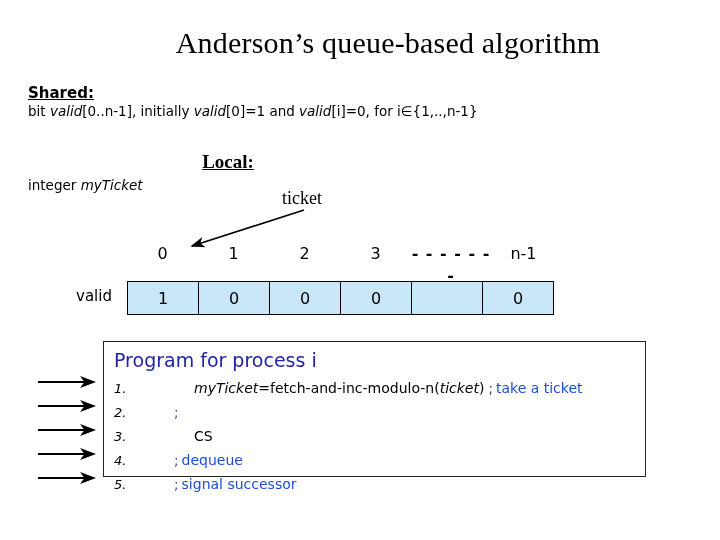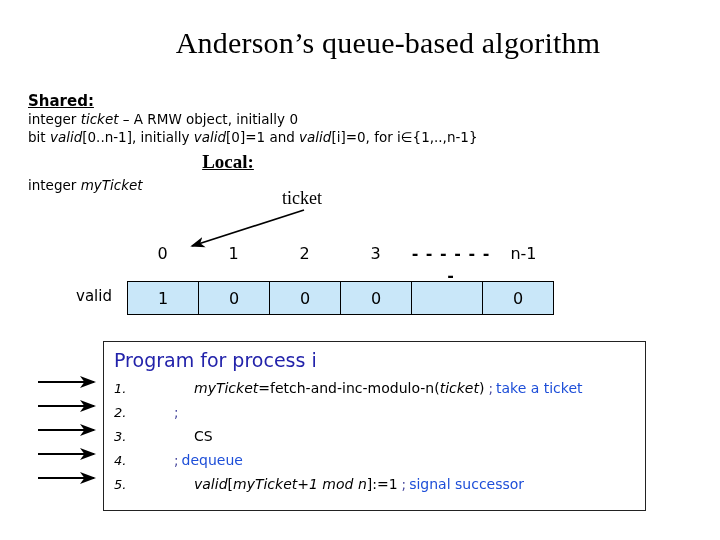--- a/index.html
+++ b/index.html
@@ -39,21 +39,20 @@
     top: 84px;
     width: 640px;
   }
   .sec-head-comic {
     font-family: "DejaVu Sans", sans-serif;
     font-size: 15px;
     font-weight: bold;
     text-decoration: underline;
     line-height: 18px;
     color: #000;
-    margin-top: 8px;
   }
   .sec-head-serif {
     font-family: "Liberation Serif", "DejaVu Serif", serif;
     font-size: 19px;
     font-weight: bold;
     text-decoration: underline;
     line-height: 20px;
     color: #000;
   }
   .body-line {
@@ -154,21 +153,21 @@
     font-size: 16px;
     color: #000;
   }
 
   
   #program-box {
     position: absolute;
     left: 103px;
     top: 341px;
     width: 543px;
-    height: 170px;
+    height: 136px;
     border: 1px solid #222;
     box-sizing: border-box;
     background: #ffffff;
   }
   #program-heading {
     position: absolute;
     left: 10px;
     top: 6px;
     font-family: "DejaVu Sans", sans-serif;
     font-size: 19px;
@@ -225,21 +224,20 @@
     height: 132px;
   }
 </style>
 </head>
 <body>
 
 <div id="slide-title">Anderson’s queue-based algorithm</div>
 
 <div id="shared-block">
   <div class="sec-head-comic">Shared:</div>
-  <div class="body-line"><span>integer </span><i>ticket</i><span> – A RMW object, initially 0</span></div>
   <div class="body-line"><span>bit </span><i>valid</i><span>[0..n-1], initially </span><i>valid</i><span>[0]=1 and </span><i>valid</i><span>[i]=0, for i∈{1,..,n-1}</span></div>
 </div>
 
 <div id="local-block">
   <div id="local-head" class="sec-head-serif">Local:</div>
   <div class="body-line"><span>integer </span><i>myTicket</i></div>
 </div>
 
 <div id="ticket-label">ticket</div>
 <svg id="ticket-arrow-svg" viewBox="0 0 150 52">
@@ -307,19 +305,18 @@
     </div>
 
     <div class="prog-line">
       <span class="prog-num">4.</span>
       <span class="prog-sep">;</span>
       <span class="prog-comment">dequeue</span>
     </div>
 
     <div class="prog-line">
       <span class="prog-num">5.</span>
-      <span class="prog-code"><span></span><i>valid</i><span>[</span><i>myTicket+1 mod n</i><span>]:=1</span></span>
       <span class="prog-sep">;</span>
       <span class="prog-comment">signal successor</span>
     </div>
 
   </div>
 </div>
 
 </body></html>

